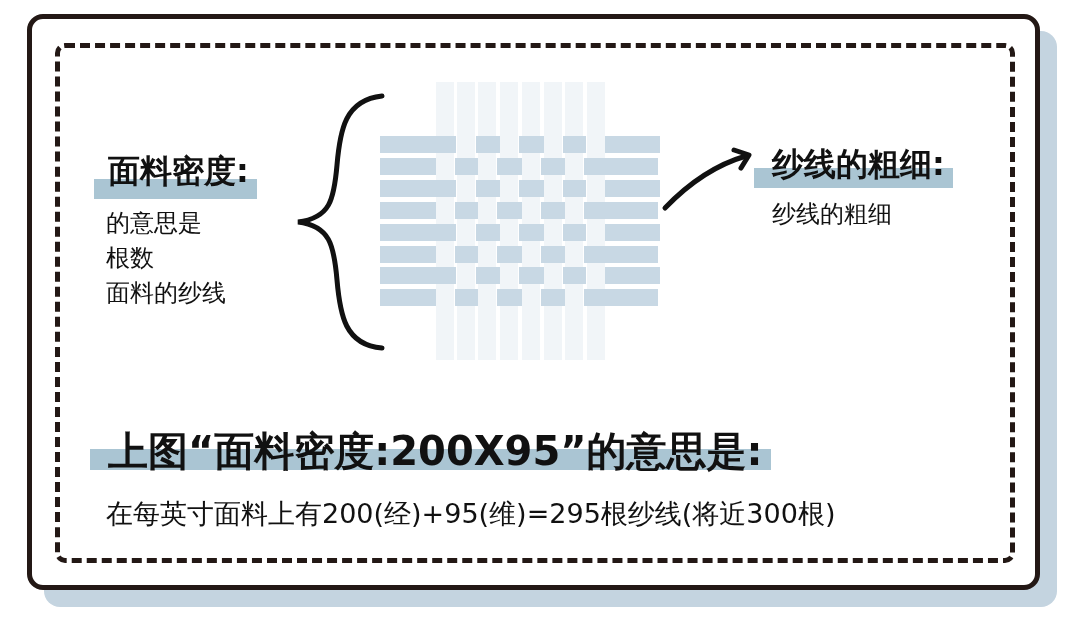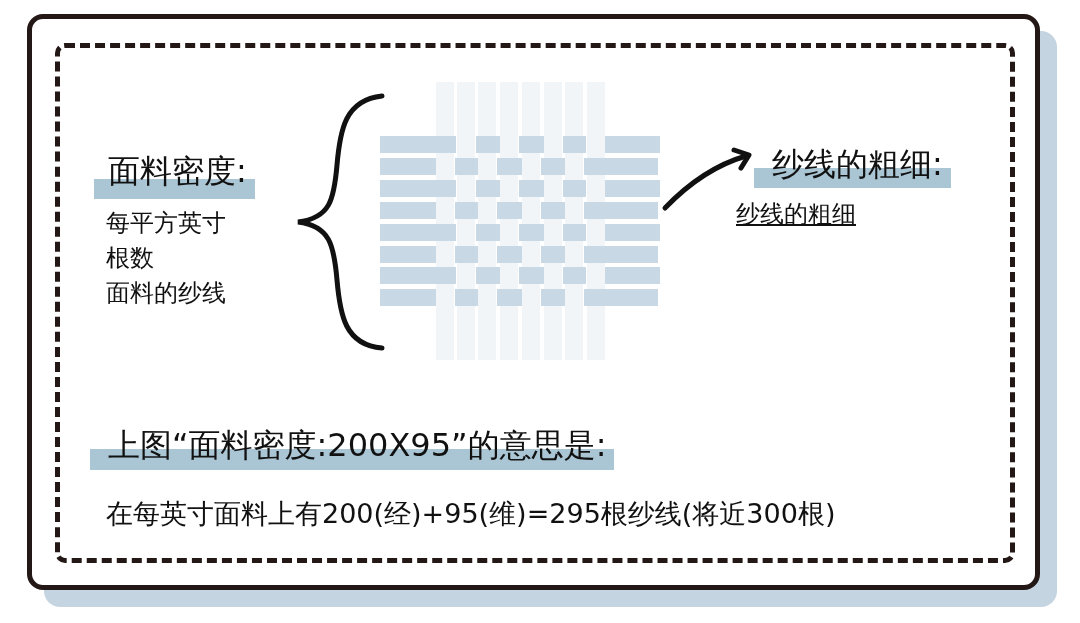--- a/index.html
+++ b/index.html
@@ -6,30 +6,30 @@
   body { width:1080px; height:623px; position:relative; overflow:hidden;
          font-family:"DejaVu Sans","Liberation Sans",sans-serif; color:#111111; }
   .shadow { position:absolute; left:44px; top:31px; width:1013px; height:576px;
             background:#c4d4e0; border-radius:16px; }
   .card { position:absolute; left:27px; top:14px; width:1003px; height:566px;
           background:#ffffff; border:5px solid #231815; border-radius:16px; }
   .dashed { position:absolute; left:55px; top:43px; width:950px; height:510px;
             border:5px dashed #231815; border-radius:10px; }
   .weave { position:absolute; left:0; top:0; width:1080px; height:623px; }
   .label { position:absolute; white-space:nowrap; }
-  .hl { position:relative; display:inline-block; font-weight:normal; }
+  .hl { position:relative; display:inline-block; font-weight:bold; }
   .hl .bar { position:absolute; left:-14px; right:-8px; background:#aac5d3; z-index:0; }
   .hl .txt { position:relative; z-index:1; }
   .title-left { left:108px; top:150px; font-size:32px; }
   .title-left .bar { top:29px; height:20px; }
   .desc-left { left:106px; top:206px; font-size:24px; line-height:35px; }
   .title-right { left:772px; top:143px; font-size:32px; }
   .title-right .bar { top:25px; height:20px; left:-18px; right:-8px; }
-  .desc-right { left:736px; top:198px; font-size:24px;text-decoration:underline; }
-  .title-bottom { left:108px; top:424px; font-size:32px; }
+  .desc-right { left:772px; top:198px; font-size:24px; }
+  .title-bottom { left:108px; top:424px; font-size:40px; }
   .title-bottom .bar { top:25px; height:21px; left:-18px; right:-8px; }
   .desc-bottom { left:106px; top:480px; font-size:27px;margin-top:16px; }
   svg { display:block; }
 </style>
 </head>
 <body>
 
 <div class="shadow"></div>
 <div class="card"></div>
 <div class="dashed"></div>
@@ -103,21 +103,21 @@
   <g>
     <path d="M665 208 C 690 182, 715 165, 746 156" fill="none" stroke="#111111" stroke-width="5" stroke-linecap="round"></path>
     <path d="M734 150 L 749 155 L 741 168" fill="none" stroke="#111111" stroke-width="5" stroke-linecap="round" stroke-linejoin="round"></path>
   </g>
 </svg>
 
 <div class="label title-left">
   <span class="hl"><span class="bar"></span><span class="txt">面料密度:</span></span>
 </div>
 <div class="label desc-left">
-  <div>每平方英寸</div>
+  <div>的意思是</div>
   <div>根数</div>
   <div>面料的纱线</div>
 </div>
 
 <div class="label title-right">
   <span class="hl"><span class="bar"></span><span class="txt">纱线的粗细:</span></span>
 </div>
 <div class="label desc-right">纱线的粗细</div>
 
 <div class="label title-bottom">

